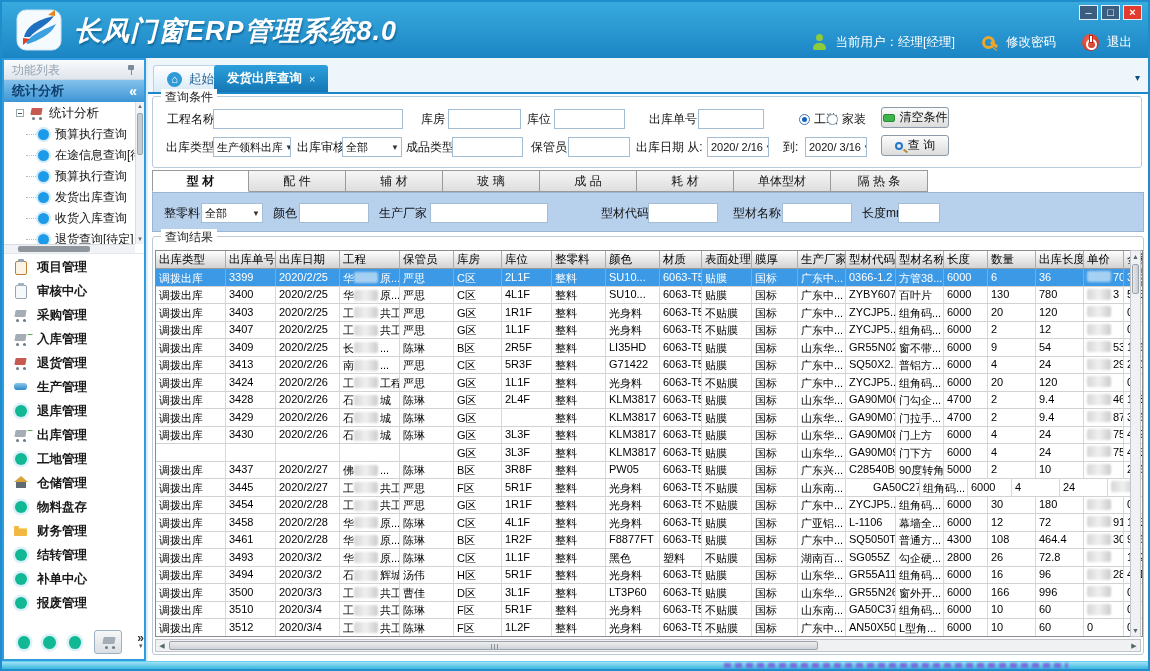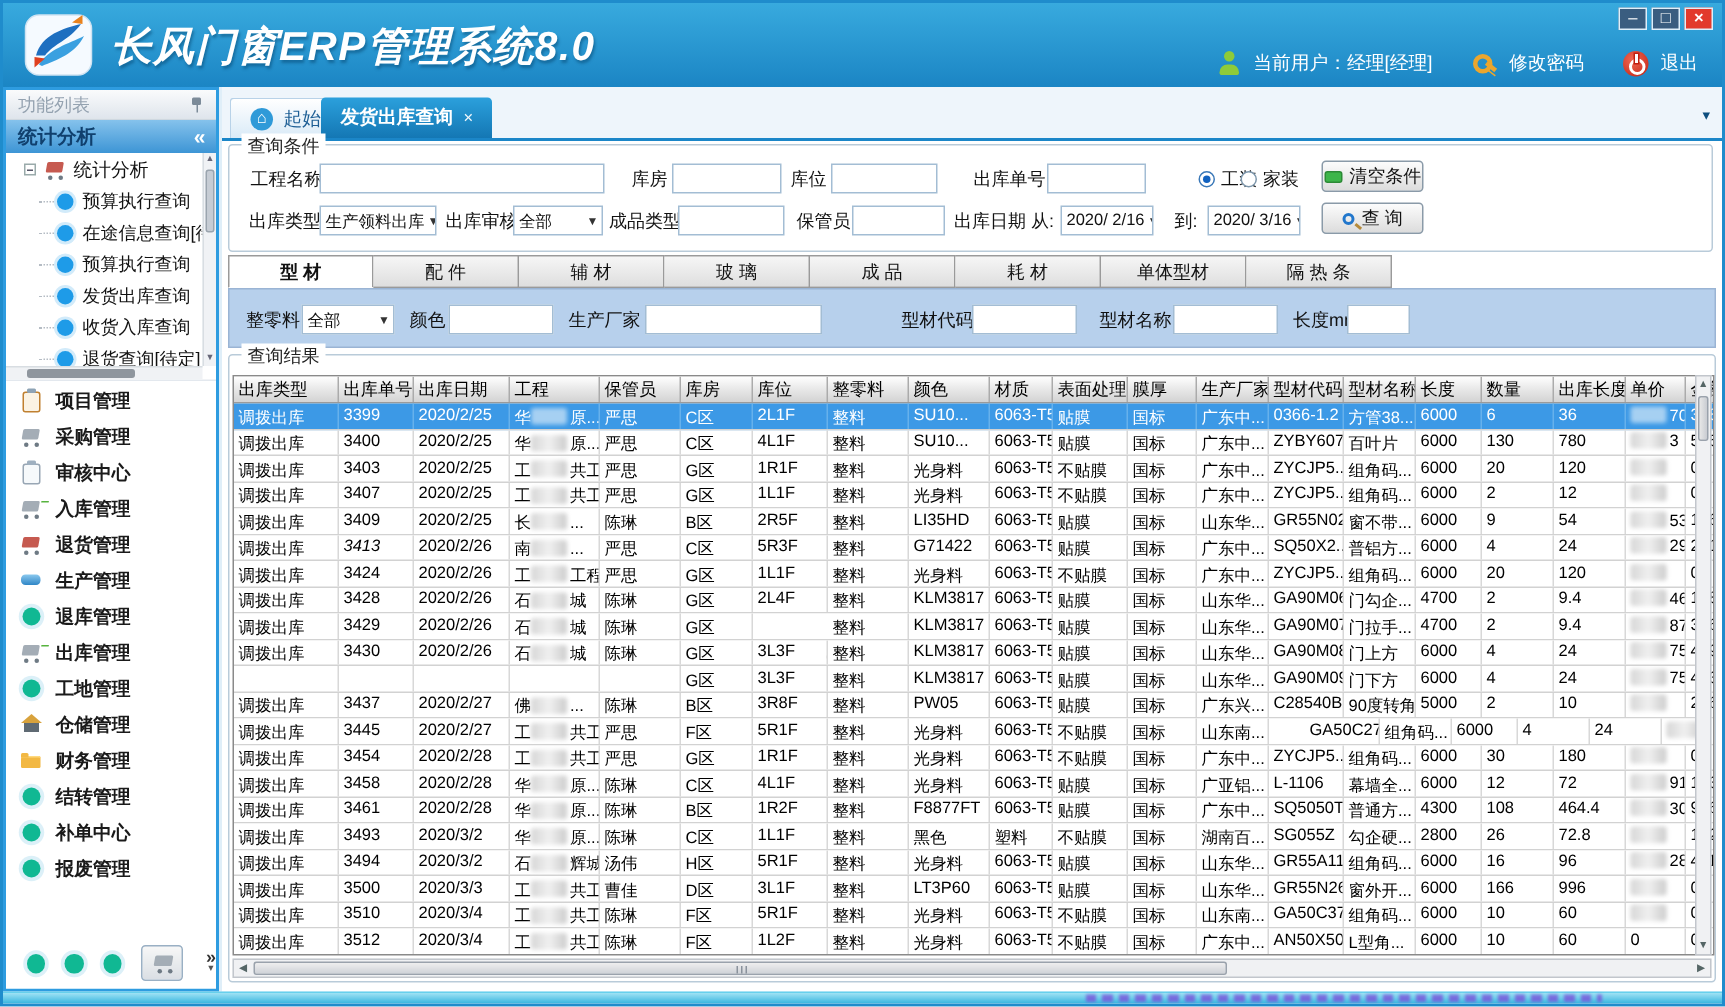--- a/index.html
+++ b/index.html
@@ -208,28 +208,28 @@
       <div class="tree-hscroll">
         <div class="thumb"></div>
       </div>
     </div>
     <div class="modules">
         <div class="module">
           <span class="ic clip"></span>
           <span>项目管理</span>
         </div>
         <div class="module">
+          <span class="ic clip2"></span>
+          <span>审核中心</span>
+        </div>
+        <div class="module">
           <span class="ic cart"></span>
           <span>采购管理</span>
         </div>
         <div class="module">
-          <span class="ic clip2"></span>
-          <span>审核中心</span>
-        </div>
-        <div class="module">
           <span class="ic cart g"></span>
           <span>入库管理</span>
         </div>
         <div class="module">
           <span class="ic cart red"></span>
           <span>退货管理</span>
         </div>
         <div class="module">
           <span class="ic mach"></span>
           <span>生产管理</span>
@@ -242,20 +242,24 @@
           <span class="ic cart g"></span>
           <span>出库管理</span>
         </div>
         <div class="module">
           <span class="ic dot"></span>
           <span>工地管理</span>
         </div>
         <div class="module">
           <span class="ic ware"></span>
           <span>仓储管理</span>
+        </div>
+        <div class="module">
+          <span class="ic dot"></span>
+          <span>物料盘存</span>
         </div>
         <div class="module">
           <span class="ic fold"></span>
           <span>财务管理</span>
         </div>
         <div class="module">
           <span class="ic dot"></span>
           <span>结转管理</span>
         </div>
         <div class="module">
@@ -505,21 +509,21 @@
               <div class="cell" style="width: 50px;">GR55N02</div>
               <div class="cell" style="width: 48px;">窗不带...</div>
               <div class="cell" style="width: 44px;">6000</div>
               <div class="cell" style="width: 48px;">9</div>
               <div class="cell" style="width: 48px;">54</div>
               <div class="cell" style="width: 40px;"><span class="censor"></span>537</div>
               <div class="cell" style="width: 28px;">106</div>
             </div>
             <div class="row">
               <div class="cell" style="width: 70px;">调拨出库</div>
-              <div class="cell" style="width: 50px; font-style: italic;">3413</div>
+              <div class="cell" style="width: 50px;">3413</div>
               <div class="cell" style="width: 64px;">2020/2/26</div>
               <div class="cell" style="width: 60px;">南<span class="censor"></span>...</div>
               <div class="cell" style="width: 54px;">严思</div>
               <div class="cell" style="width: 48px;">C区</div>
               <div class="cell" style="width: 50px;">5R3F</div>
               <div class="cell" style="width: 54px;">整料</div>
               <div class="cell" style="width: 54px;">G71422</div>
               <div class="cell" style="width: 42px;">6063-T5</div>
               <div class="cell" style="width: 50px;">贴膜</div>
               <div class="cell" style="width: 46px;">国标</div>

